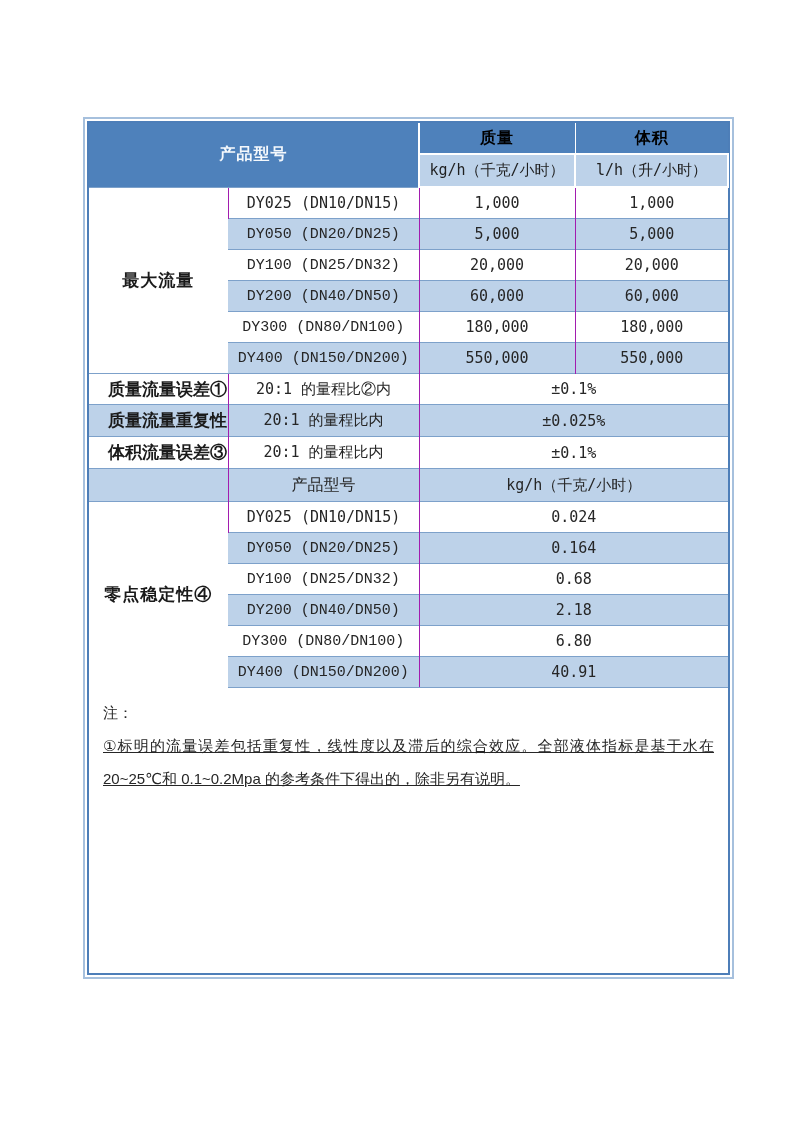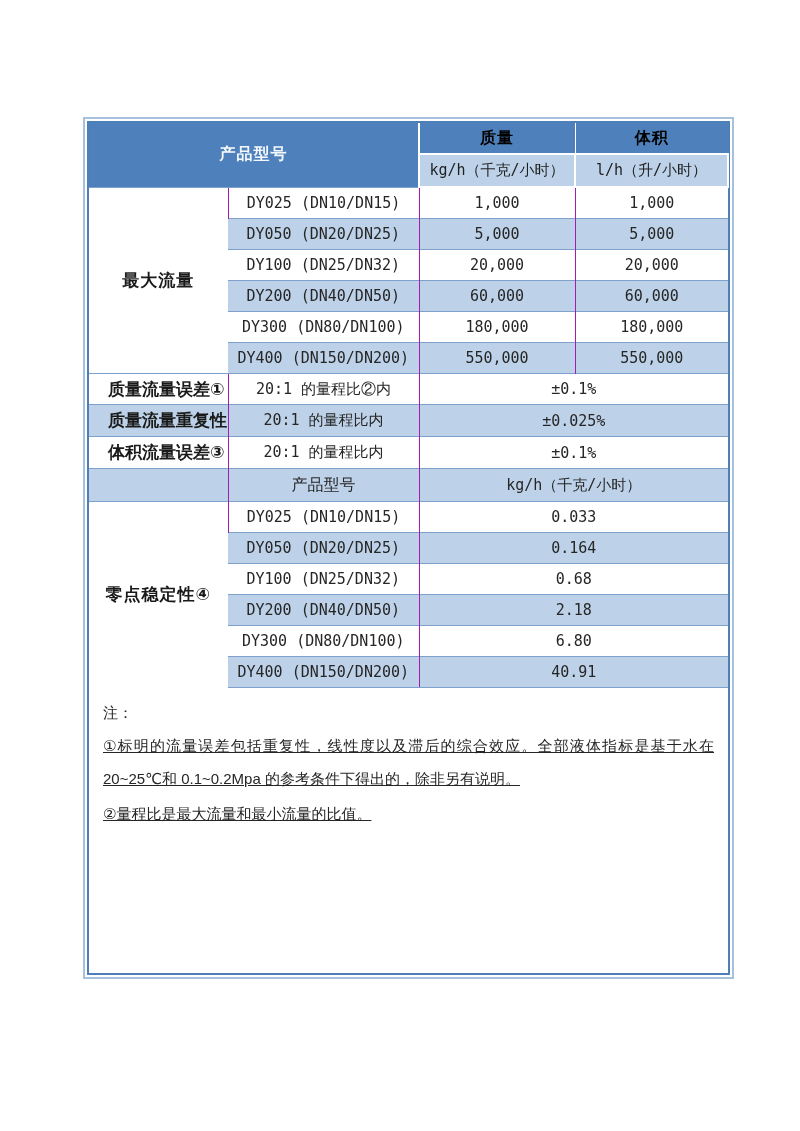--- a/index.html
+++ b/index.html
@@ -35,21 +35,21 @@
   }
   .hdr-light {
     background:#bdd2e9; color:#1f1f1f; font-weight:normal;
     border:2px solid #ffffff; height:31px;
   }
   
   tbody td {
     border-top:1px solid #7da1ca; border-left:1px solid #a21caf;
     height:30px; background:#ffffff;
   }
-  tbody td:first-child { border-left:none; }
+  tbody td:first-child { border-left:none;font-family:Liberation Mono, monospace; }
   tbody tr:last-child td { border-bottom:1px solid #7da1ca; }
   tr.rb td { background:#bdd2e9; }
   td.rowlabel {
     background:#ffffff !important; font-weight:bold; font-size:17px;
     color:#1a1a1a; letter-spacing:1px;text-align:center;
   }
   td.speclabel {
     text-align:left; padding-left:19px; font-weight:bold; font-size:17px;
     color:#1a1a1a;
   }
@@ -145,21 +145,21 @@
 
         <tr style="height:33px">
           <td class="subhdr"></td>
           <td class="subhdr">产品型号</td>
           <td class="subhdr mono" colspan="2">kg/h（千克/小时）</td>
         </tr>
 
         <tr>
           <td class="rowlabel" rowspan="6">零点稳定性④</td>
           <td class="mono">DY025 (DN10/DN15)</td>
-          <td class="mono" colspan="2">0.033</td>
+          <td class="mono" colspan="2">0.024</td>
         </tr>
         <tr class="rb">
           <td class="mono">DY050 (DN20/DN25)</td>
           <td class="mono" colspan="2">0.164</td>
         </tr>
         <tr>
           <td class="mono">DY100 (DN25/DN32)</td>
           <td class="mono" colspan="2">0.68</td>
         </tr>
         <tr class="rb">
@@ -173,17 +173,16 @@
         <tr class="rb">
           <td class="mono">DY400 (DN150/DN200)</td>
           <td class="mono" colspan="2">40.91</td>
         </tr>
       </tbody>
     </table>
 
     <div class="notes">
       <div class="note-title">注：</div>
       <p>①标明的流量误差包括重复性，线性度以及滞后的综合效应。全部液体指标是基于水在20~25℃和 0.1~0.2Mpa 的参考条件下得出的，除非另有说明。</p>
-      <p>②量程比是最大流量和最小流量的比值。</p>
     </div>
 
   </div>
 </div>
 
 </body></html>

